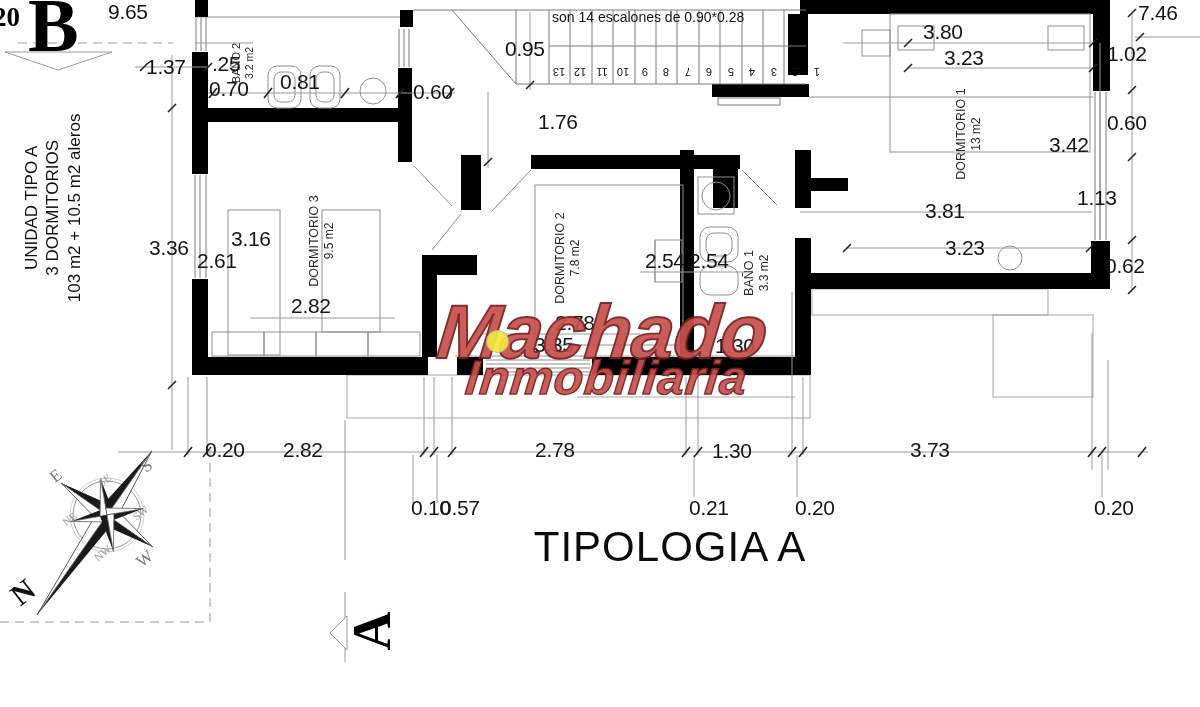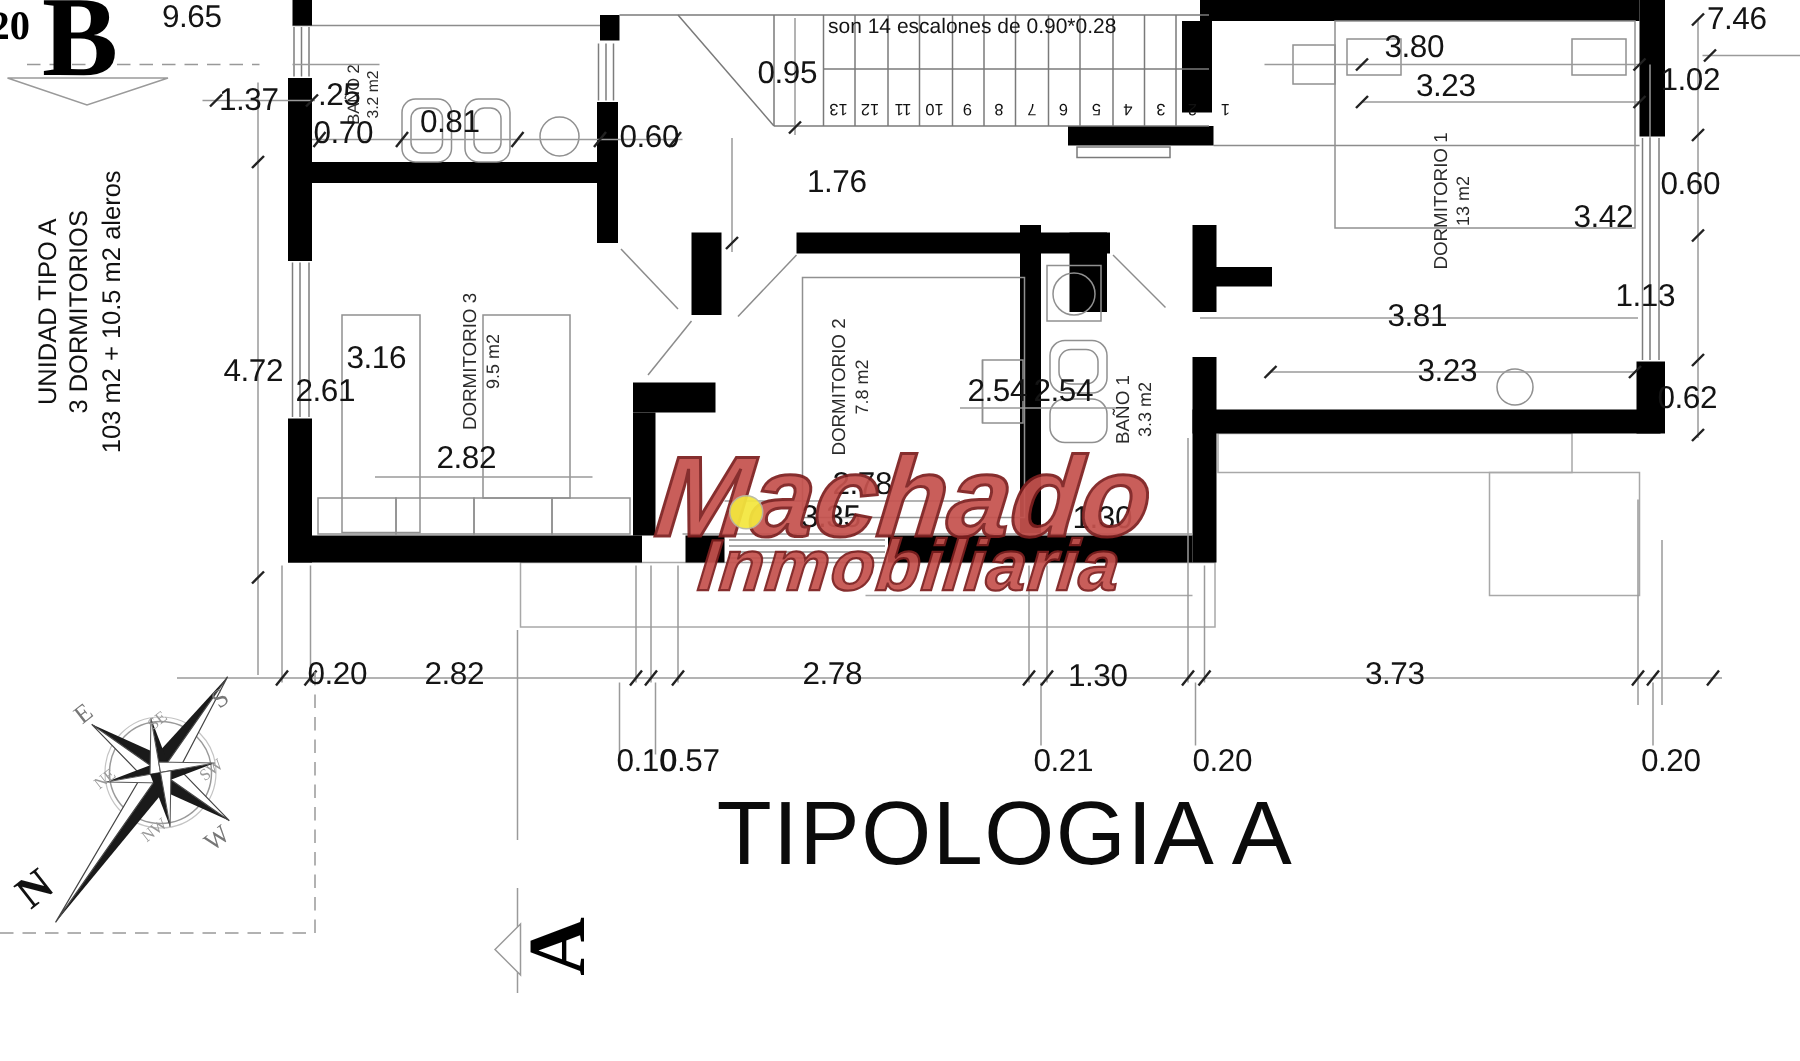--- a/index.html
+++ b/index.html
@@ -16,21 +16,21 @@
   .room-label.sm .rarea{font-size:10.5px;}
   .stair-num{position:absolute;font-size:11px;width:16px;text-align:center;transform:rotate(180deg);
              color:#111;z-index:3;}
   .unit-info{position:absolute;left:-72px;top:176px;width:250px;transform:rotate(-90deg);
              text-align:center;font-size:17px;line-height:1.25;color:#111;z-index:3;}
   .sec-letter{position:absolute;font-family:"Liberation Serif", serif;font-weight:bold;color:#000;z-index:4;}
   #sec-b{left:28px;top:-18px;font-size:76px;}
   #edge-frag{left:-7px;top:2px;font-size:27px;font-family:"Liberation Serif", serif;font-weight:bold;}
   #sec-a{left:352px;top:600px;font-size:54px;transform:rotate(-90deg);}
   .title-block{position:absolute;left:425px;top:524px;width:490px;text-align:center;z-index:5;}
-  .title-line{font-size:60px;color:#0b0b0b;letter-spacing:1px;line-height:1.08;}
+  .title-line{font-size:42px;color:#0b0b0b;letter-spacing:1px;line-height:1.08;}
   .watermark{position:absolute;z-index:6;opacity:0.93;pointer-events:none;}
   #wm1{left:438px;top:288px;font-size:76px;font-style:italic;font-weight:bold;
        color:#c5524e;-webkit-text-stroke:2px #7d1f1f;transform:skewX(-6deg);letter-spacing:0px;}
   #wm2{left:466px;top:350px;font-size:48px;font-style:italic;font-weight:bold;
        color:#c5524e;-webkit-text-stroke:1.5px #7d1f1f;transform:skewX(-6deg);letter-spacing:1px;}
   #wm-dot{left:486px;top:330px;width:21px;height:21px;border-radius:50%;
           background:#f4e73e;border:1px solid #b9b9a0;z-index:7;}
 </style>
 </head>
 <body>
@@ -283,21 +283,21 @@
   <div class="dim" style="left:923px;top:20px">3.80</div>
   <div class="dim" style="left:944px;top:46px">3.23</div>
   <div class="dim" style="left:1138px;top:1px">7.46</div>
   <div class="dim" style="left:1107px;top:42px">1.02</div>
   <div class="dim" style="left:1107px;top:111px">0.60</div>
   <div class="dim" style="left:1049px;top:133px">3.42</div>
   <div class="dim" style="left:1077px;top:186px">1.13</div>
   <div class="dim" style="left:925px;top:199px">3.81</div>
   <div class="dim" style="left:945px;top:236px">3.23</div>
   <div class="dim" style="left:1105px;top:254px">0.62</div>
-  <div class="dim" style="left:149px;top:236px">4.72</div>
+  <div class="dim" style="left:149px;top:236px">3.36</div>
   <div class="dim" style="left:197px;top:249px">2.61</div>
   <div class="dim" style="left:231px;top:227px">3.16</div>
   <div class="dim" style="left:291px;top:294px">2.82</div>
   <div class="dim" style="left:645px;top:249px">2.54</div>
   <div class="dim" style="left:689px;top:249px">2.54</div>
   <div class="dim" style="left:555px;top:311px">2.78</div>
   <div class="dim" style="left:534px;top:333px">3.35</div>
   <div class="dim" style="left:715px;top:334px">1.30</div>
   <div class="dim" style="left:205px;top:438px">0.20</div>
   <div class="dim" style="left:283px;top:438px">2.82</div>

